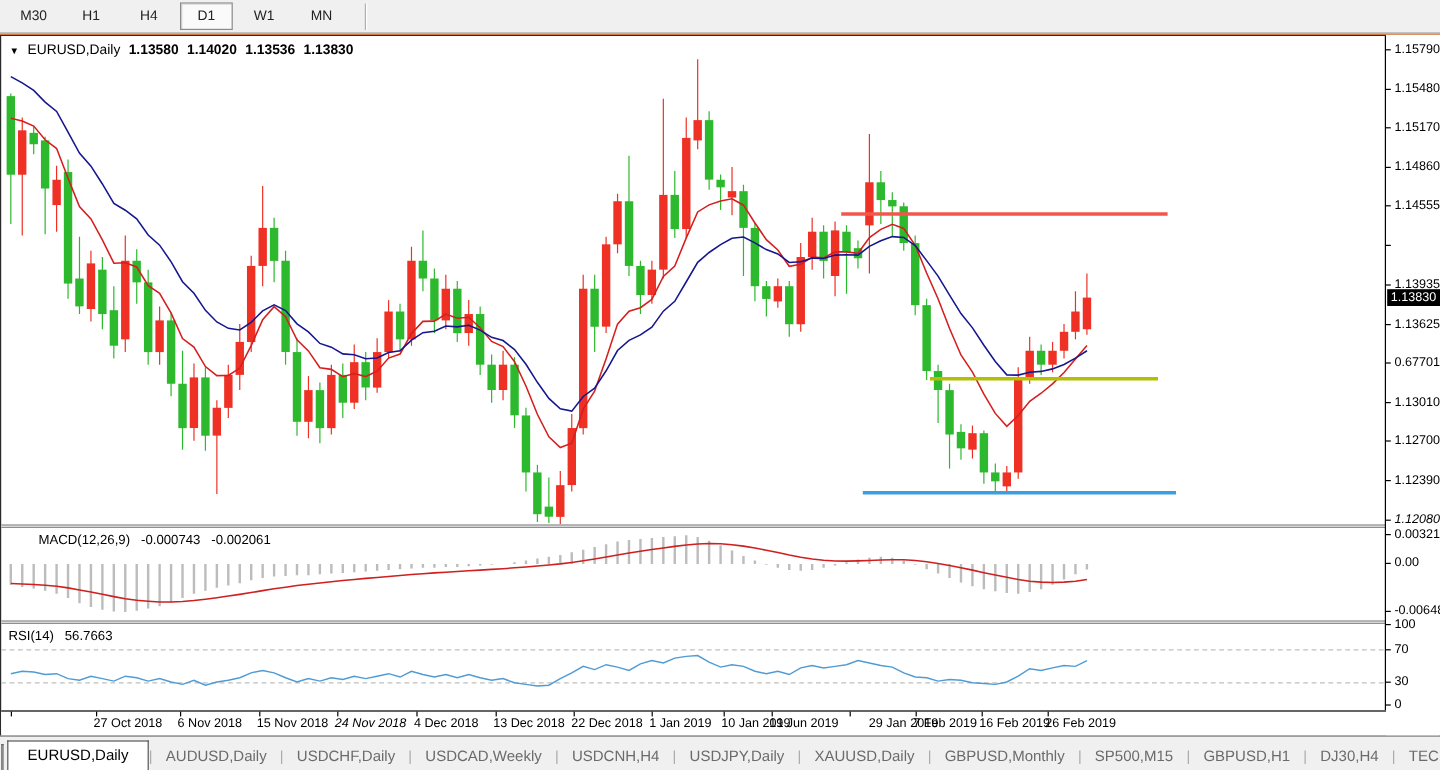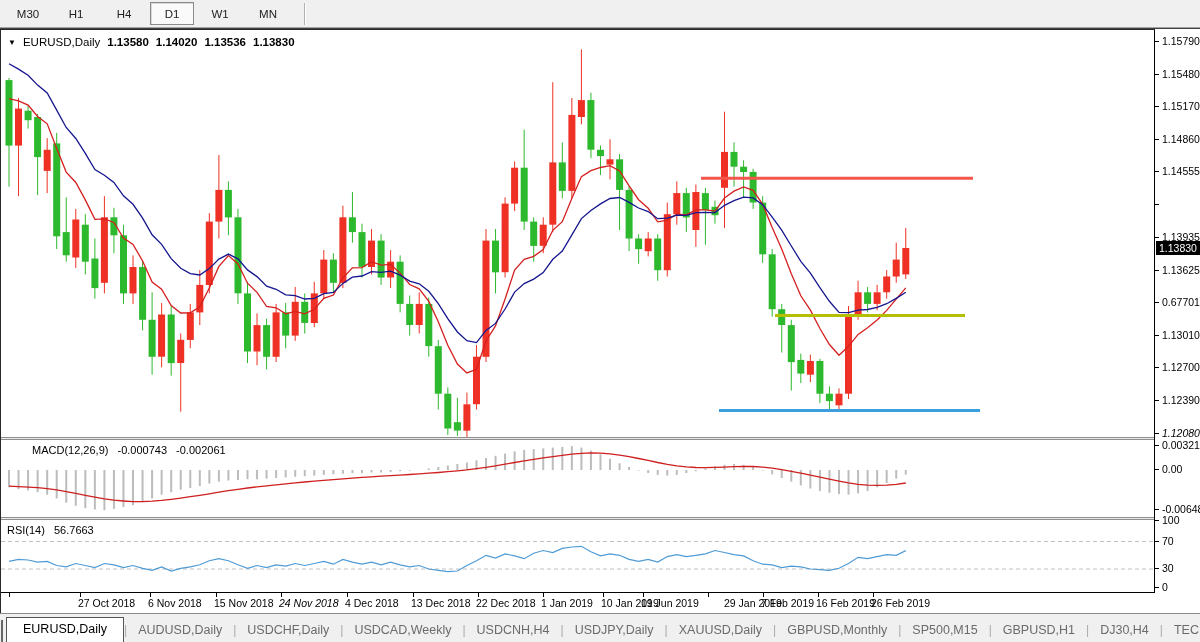--- a/index.html
+++ b/index.html
@@ -1,16 +1,16 @@
 <!DOCTYPE html>
 <html><head>
 <meta charset="utf-8">
 <style>
   html,body{margin:0;padding:0;background:#e4e4e4;}
-  #app{position:relative;width:1200px;height:642px;background:#404040;
+  #app{position:relative;width:1200px;height:642px;background:#f97316;
        font-family:"Liberation Sans",sans-serif;overflow:hidden;}
   
   .toolbar{position:absolute;left:0;top:0;width:1200px;height:28px;background:#f0f0f0;
            border-bottom:1px solid #a3a3a3;display:flex;align-items:center;padding-left:6px;box-sizing:border-box;}
   .tf-btn{height:21px;min-width:32px;padding:0 5px;margin-right:4px;display:flex;align-items:center;justify-content:center;
           font-size:11.5px;color:#222;border:1px solid transparent;cursor:default;}
   .tf-btn.active{background:#fafafa;border:1px solid #8a8a8a;box-shadow:inset 1px 1px 0 #d8d8d8;}
   .tb-sep{width:1px;height:22px;background:#b0b0b0;margin-left:10px;box-shadow:1px 0 0 #fff;}
   
   .chart-window{position:absolute;left:0;top:29px;width:1198px;height:583px;background:#fff;

